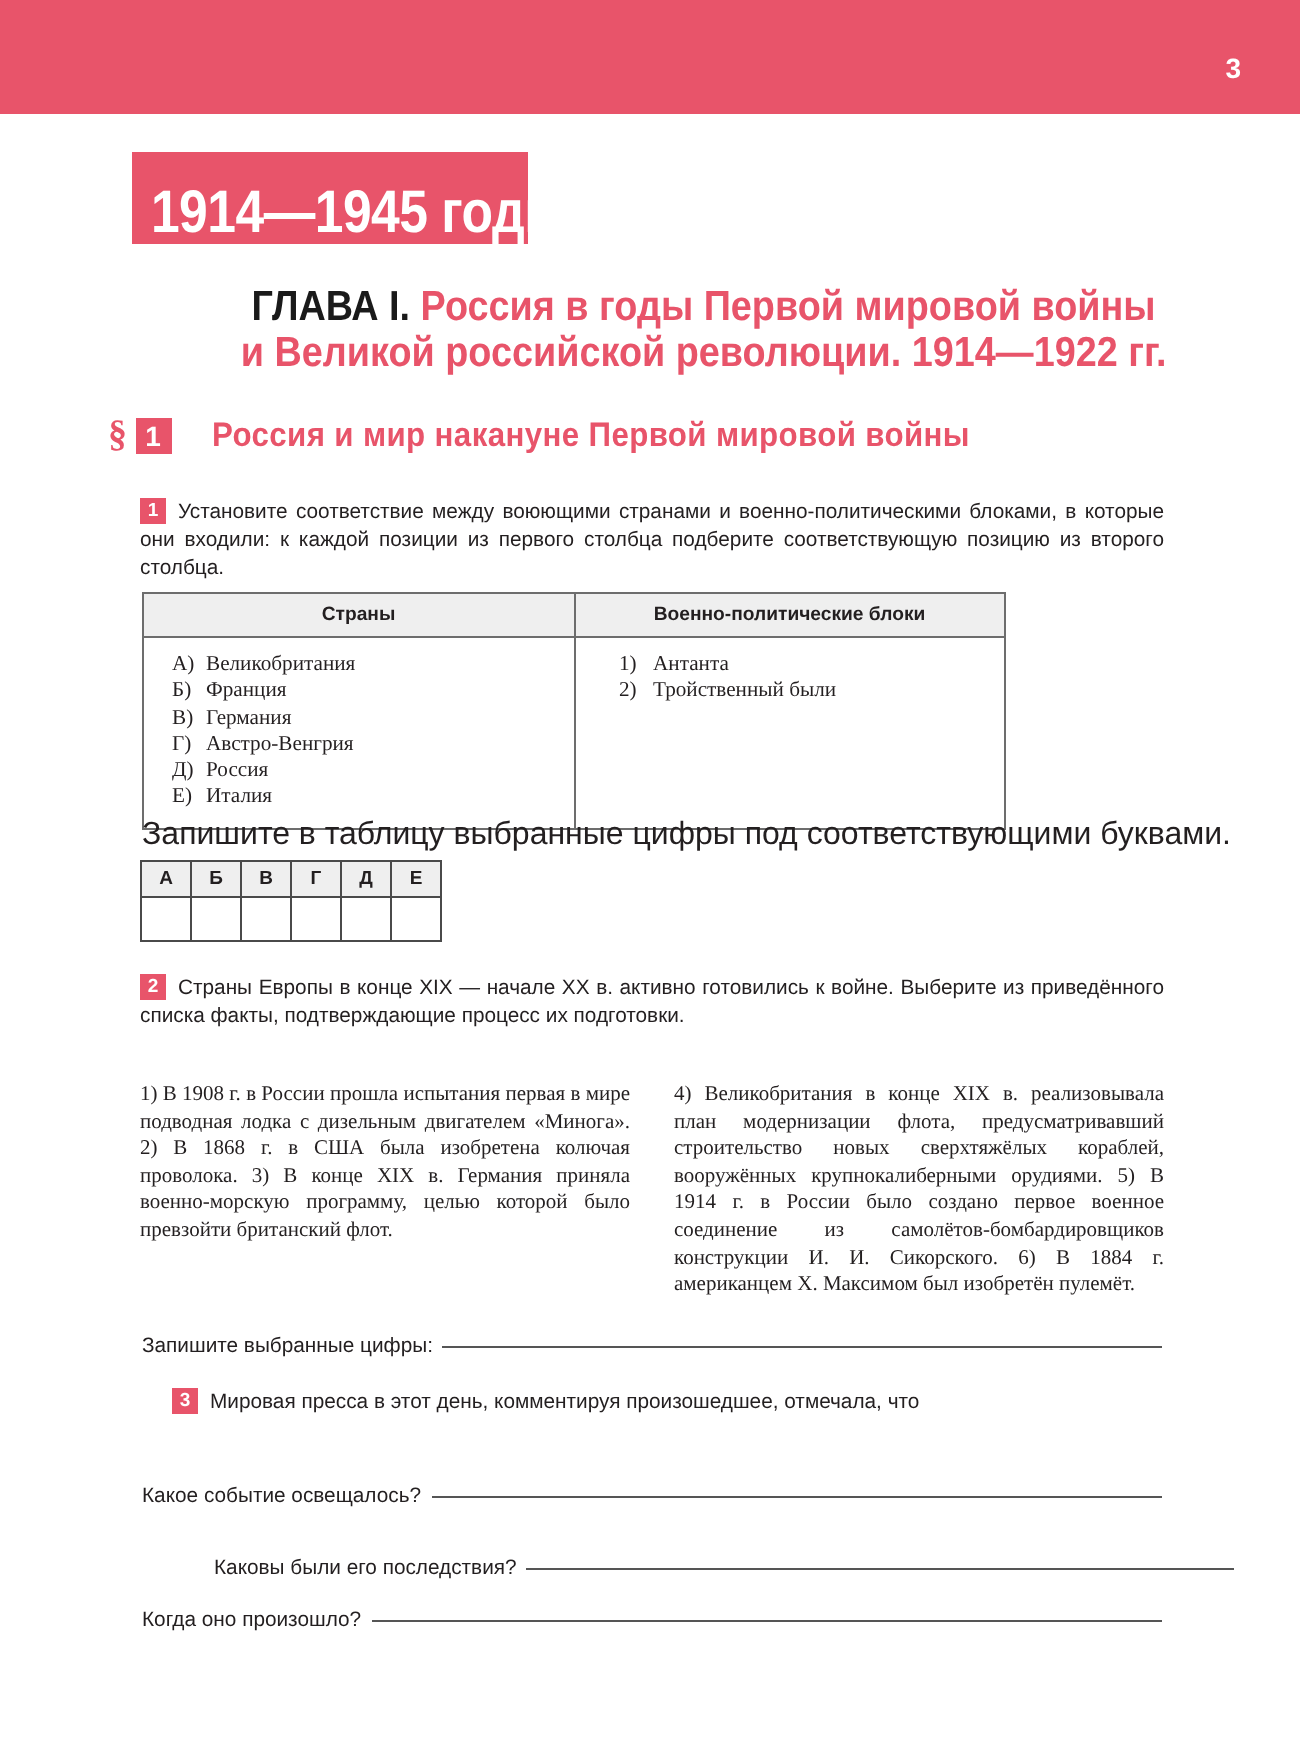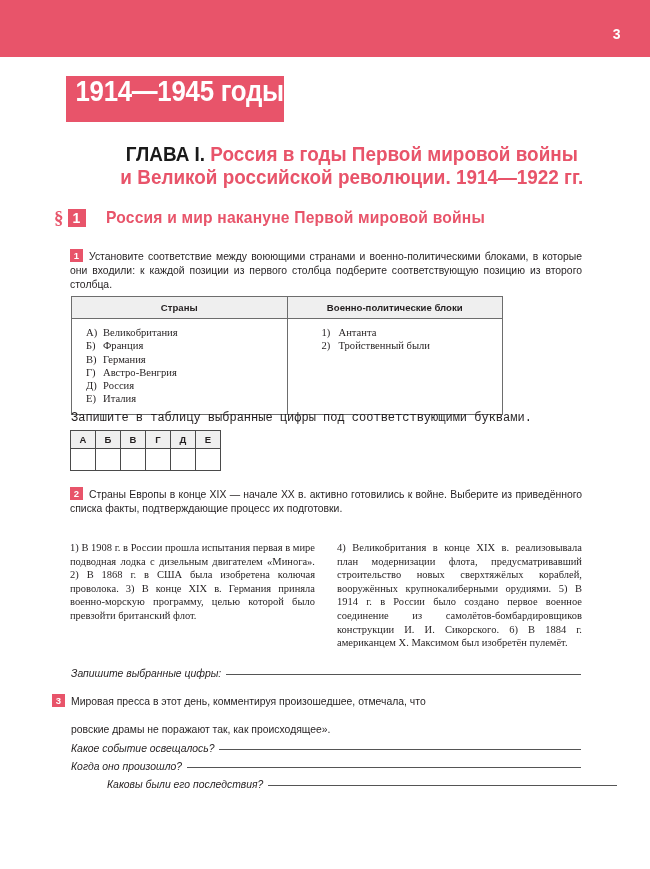--- a/index.html
+++ b/index.html
@@ -36,25 +36,25 @@
     font-weight: bold;
     font-family: "Liberation Sans", sans-serif;
     letter-spacing: 0.5px;
   }
 
   
   .era-banner {
     position: absolute;
     left: 66px;
     top: 76px;
-    width: 218px;
+    width: 198px;
     height: 46px;
     background: #e8546a;
     display: flex;
-    align-items: flex-start;
+    align-items: flex-end;
   }
   .era-banner-text {
     color: #ffffff;
     font-family: "Liberation Sans Narrow", "Liberation Sans", sans-serif;
     font-weight: bold;
     font-size: 30px;
     line-height: 1;
     padding-left: 11px;
     transform: scaleX(0.86);
     transform-origin: left center;
@@ -193,27 +193,27 @@
     color: #231f20;
   }
   .match-table .cell-item {
     display: block;
     white-space: nowrap;
   }
   .match-table .mk {
     display: inline-block;
     width: 17px;
   }
-  .match-table td.col-right { padding-left: 34px; }
+  .match-table td.col-right { padding-left: 22px; }
 
   
   .instruction {
     position: absolute;
-    font-family: Liberation Mono, monospace;
-    font-size: 12px;
+    font-family: Liberation Sans, sans-serif;
+    font-size: 16px;
     line-height: 14px;
     color: #231f20;
   }
   #instruction1 { left: 71px; top: 411px; }
 
   
   .answer-grid {
     position: absolute;
     left: 70px;
     top: 430px;
@@ -265,36 +265,35 @@
 
   
   .fill-row {
     position: absolute;
     display: flex;
     align-items: baseline;
     font-family: "Liberation Sans", sans-serif;
     font-size: 10.4px;
     color: #231f20;
     white-space: nowrap;
-    font-style: italic;
   }
   .fill-rule {
     flex: 1;
     border-bottom: 1px solid #555555;
     margin-left: 5px;
     position: relative;
     top: -2px;
   }
   #fill-digits { left: 71px; top: 668px; width: 510px; }
   #fill-q1 { left: 71px; top: 743px; width: 510px; }
-  #fill-q2 { left: 71px; top: 761px; width: 510px; justify-content: flex-end; }
+  #fill-q2 { left: 71px; top: 805px; width: 510px; justify-content: flex-end; }
   #fill-q3 { left: 71px; top: 779px; width: 510px; margin-left: 36px; }
 
   
-  #task3 { left: 52px; top: 694px; width: 470px; }
+  #task3 { left: 86px; top: 694px; width: 470px; }
   #task3 .task-text { text-align: justify; }
   #task3 .hang { padding-left: 19px; }
   #task3 .firstline { margin-left: -19px; }
 </style>
 </head>
 <body>
 
 <div class="top-band">
   <span class="page-number">3</span>
 </div>
@@ -387,21 +386,20 @@
 
 <div class="fill-row" id="fill-digits">
   <span>Запишите выбранные цифры:</span>
   <span class="fill-rule"></span>
 </div>
 
 <div class="task" id="task3">
   <div class="task-text hang">
     <span class="firstline"><span class="task-badge">3</span><span>Мировая пресса в этот день, комментируя произошедшее, отмечала, что</span></span><br>
     <br>
-    <span>ровские драмы не поражают так, как происходящее».</span>
   </div>
 </div>
 
 <div class="fill-row" id="fill-q1">
   <span>Какое событие освещалось?</span>
   <span class="fill-rule"></span>
 </div>
 <div class="fill-row" id="fill-q2">
   <span>Когда оно произошло?</span>
   <span class="fill-rule"></span>

